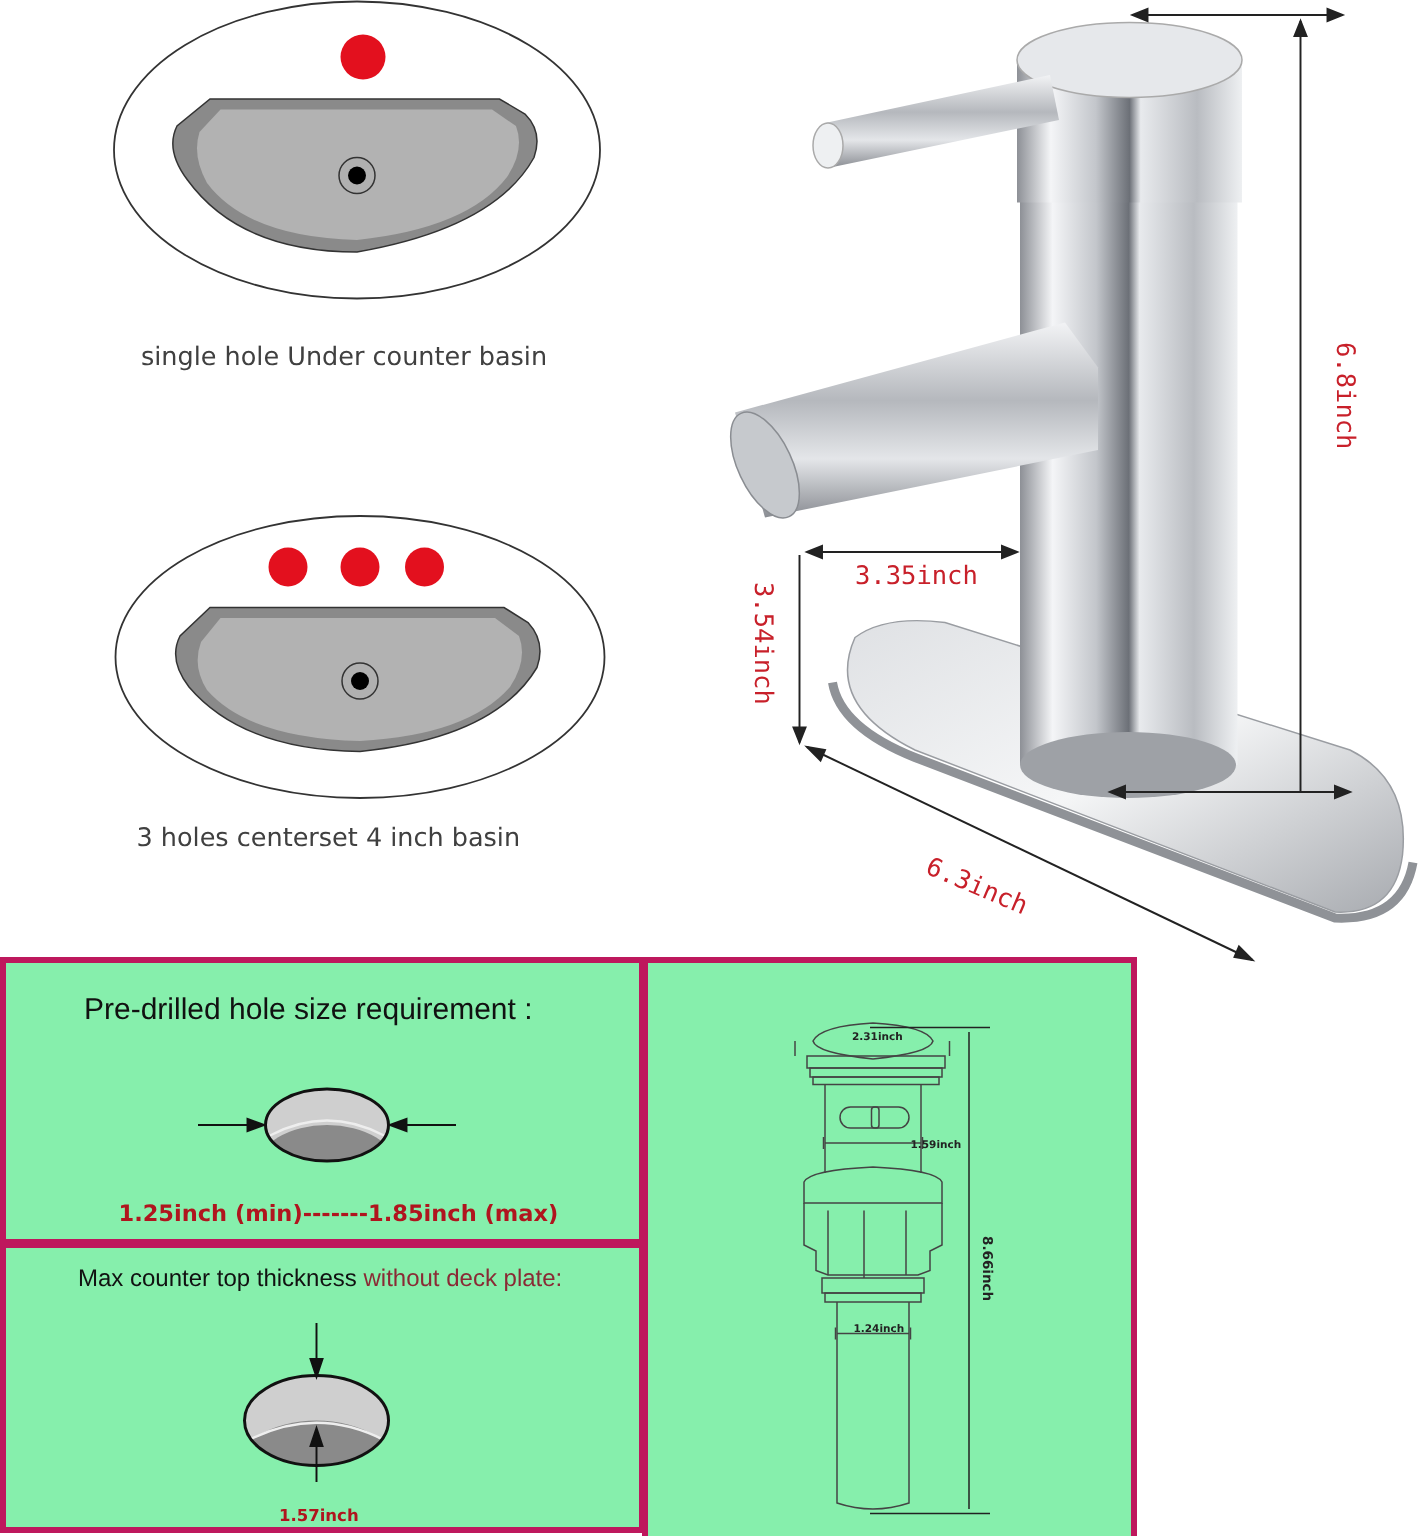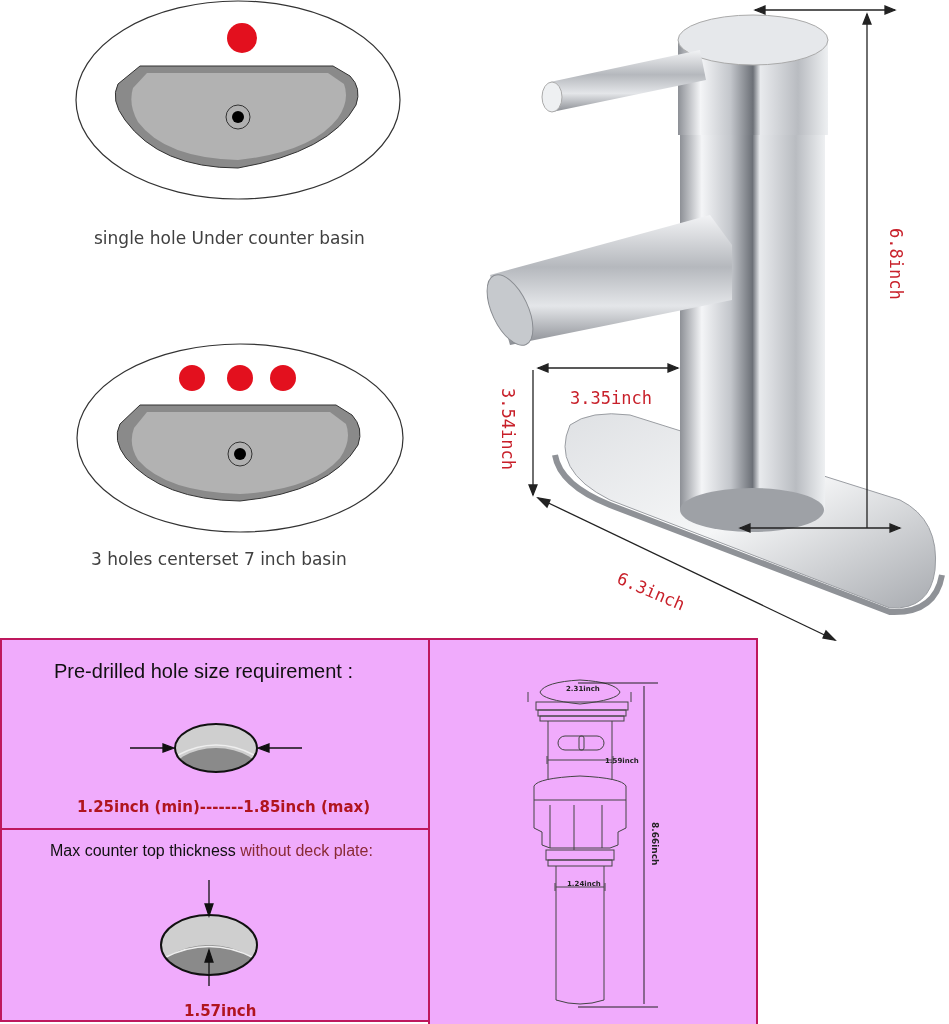--- a/index.html
+++ b/index.html
@@ -1,19 +1,19 @@
 <!DOCTYPE html>
 <html><head>
 <meta charset="utf-8">
 <style>
   html,body{margin:0;padding:0;background:#fff;}
   body{width:949px;height:1024px;position:relative;overflow:hidden;font-family:"DejaVu Sans",sans-serif;}
   .caption{position:absolute;font-family:"DejaVu Sans",sans-serif;font-size:17px;color:#404040;white-space:nowrap;}
   .dim-red{position:absolute;font-family:"DejaVu Sans Mono",monospace;font-size:17px;color:#c8202a;white-space:nowrap;}
-  .panel{position:absolute;border:2px solid #be185d;background:#f0abfc;box-sizing:border-box;}
+  .panel{position:absolute;border:4px solid #be185d;background:#86efac;box-sizing:border-box;}
   .panel-title{position:absolute;font-family:"Liberation Sans",sans-serif;color:#111;white-space:nowrap;}
   .red-bold{position:absolute;font-family:"DejaVu Sans",sans-serif;font-weight:bold;color:#b0151e;white-space:nowrap;font-size:15px;}
   .accent{color:#8a2a35;}
   .small-dim{position:absolute;font-family:"DejaVu Sans",sans-serif;font-weight:bold;font-size:7px;color:#222;white-space:nowrap;}
   .vert{transform-origin:left top;transform:rotate(90deg);}
   svg{position:absolute;overflow:visible;}
 </style>
 </head>
 <body>
 
@@ -33,21 +33,21 @@
   <svg style="left:0;top:320px;" width="430" height="220">
     <ellipse cx="240" cy="118" rx="163" ry="94" fill="#fff" stroke="#333" stroke-width="1.2"></ellipse>
     <path d="M140 85 L336 85 L352 95 Q364 108 358 125 Q330 172 240 181 Q162 180 126 138 Q112 120 120 104 Z" fill="#8a8a8a" stroke="#333" stroke-width="1"></path>
     <path d="M147 92 L330 92 L346 104 Q352 120 340 138 Q312 170 240 174 Q166 172 138 140 Q128 124 134 108 Z" fill="#b2b2b2"></path>
     <circle cx="240" cy="134" r="12" fill="#b0b0b0" stroke="#333" stroke-width="1"></circle>
     <circle cx="240" cy="134" r="6" fill="#000"></circle>
     <circle cx="192" cy="58" r="13" fill="#e3101e"></circle>
     <circle cx="240" cy="58" r="13" fill="#e3101e"></circle>
     <circle cx="283" cy="58" r="13" fill="#e3101e"></circle>
   </svg>
-  <div class="caption" style="left:91px;top:549px;">3 holes centerset 7 inch basin</div>
+  <div class="caption" style="left:91px;top:549px;">3 holes centerset 4 inch basin</div>
 </div>
 
 <div>
   <svg style="left:470px;top:0;" width="479" height="640">
     <defs>
       <linearGradient id="chromeV" x1="0" x2="1" y1="0" y2="0">
         <stop offset="0" stop-color="#8d9096"></stop>
         <stop offset="0.15" stop-color="#f4f5f7"></stop>
         <stop offset="0.35" stop-color="#c3c6cb"></stop>
         <stop offset="0.5" stop-color="#6c7077"></stop>
@@ -95,21 +95,21 @@
       <line x1="68" y1="368" x2="208" y2="368"></line>
       <polygon points="68,368 78,364 78,372"></polygon>
       <polygon points="208,368 198,364 198,372"></polygon>
       <line x1="63" y1="370" x2="63" y2="495"></line>
       <polygon points="63,495 59,485 67,485"></polygon>
       <line x1="68" y1="498" x2="365" y2="640"></line>
       <polygon points="68,498 80,500 77,507"></polygon>
       <polygon points="365,640 353,638 356,631"></polygon>
     </g>
   </svg>
-  <div class="dim-red" style="left:570px;top:374px;margin-top:14px;">3.35inch</div>
+  <div class="dim-red" style="left:570px;top:374px;">3.35inch</div>
   <div class="dim-red vert" style="left:518px;top:388px;">3.54inch</div>
   <div class="dim-red vert" style="left:906px;top:228px;">6.8inch</div>
   <div class="dim-red" style="left:622px;top:568px;transform:rotate(23deg);transform-origin:left top;">6.3inch</div>
 </div>
 
 <div class="panel" style="left:0;top:638px;width:430px;height:192px;">
   <div class="panel-title" style="left:52px;top:20px;font-size:20px;">Pre-drilled hole size requirement :</div>
   <svg style="left:0;top:0;" width="430" height="192">
     <defs>
       <clipPath id="hole1">
@@ -144,21 +144,21 @@
     <ellipse cx="207" cy="150" rx="55" ry="35" fill="#8a8a8a" clip-path="url(#hole2)"></ellipse>
     <path d="M162 128 Q207 105 252 128" fill="none" stroke="#eee" stroke-width="1.5" clip-path="url(#hole2)"></path>
     <ellipse cx="207" cy="115" rx="48" ry="30" fill="none" stroke="#111" stroke-width="2"></ellipse>
     <g stroke="#111" stroke-width="1.3" fill="#111">
       <line x1="207" y1="50" x2="207" y2="82"></line>
       <polygon points="207,86 203,74 211,74"></polygon>
       <line x1="207" y1="156" x2="207" y2="124"></line>
       <polygon points="207,120 203,132 211,132"></polygon>
     </g>
   </svg>
-  <div class="red-bold" style="left:182px;top:172px;font-size:15px;">1.57inch</div>
+  <div class="red-bold" style="left:182px;top:172px;font-size:11px;">1.57inch</div>
 </div>
 
 <div class="panel" style="left:428px;top:638px;width:330px;height:484px;">
   <svg style="left:0;top:0;" width="330" height="384">
     <g fill="none" stroke="#444" stroke-width="1">
 
       <path d="M110 52 Q115 42 150 40 Q185 42 190 52 Q188 60 150 64 Q112 60 110 52 Z"></path>
       <line x1="98" y1="52" x2="98" y2="62"></line>
       <line x1="201" y1="52" x2="201" y2="62"></line>
       <rect x="106" y="62" width="92" height="8"></rect>

